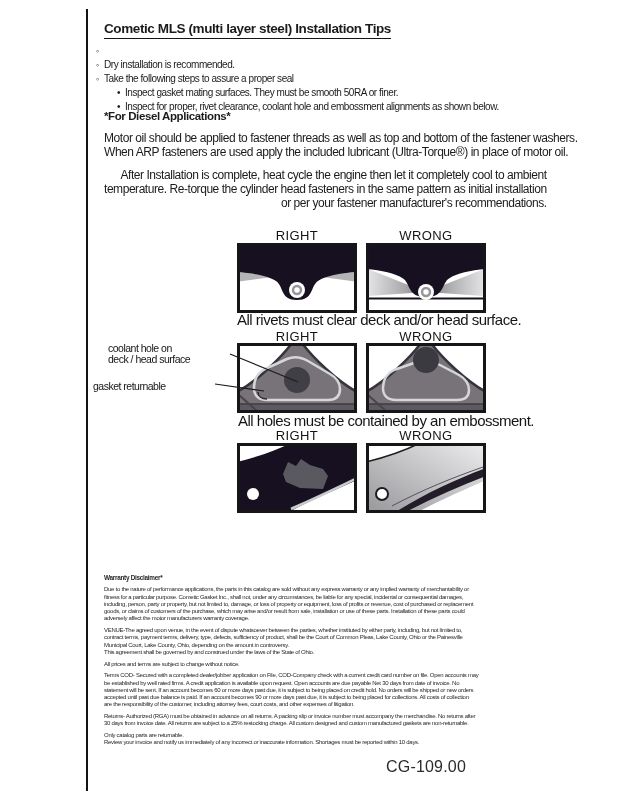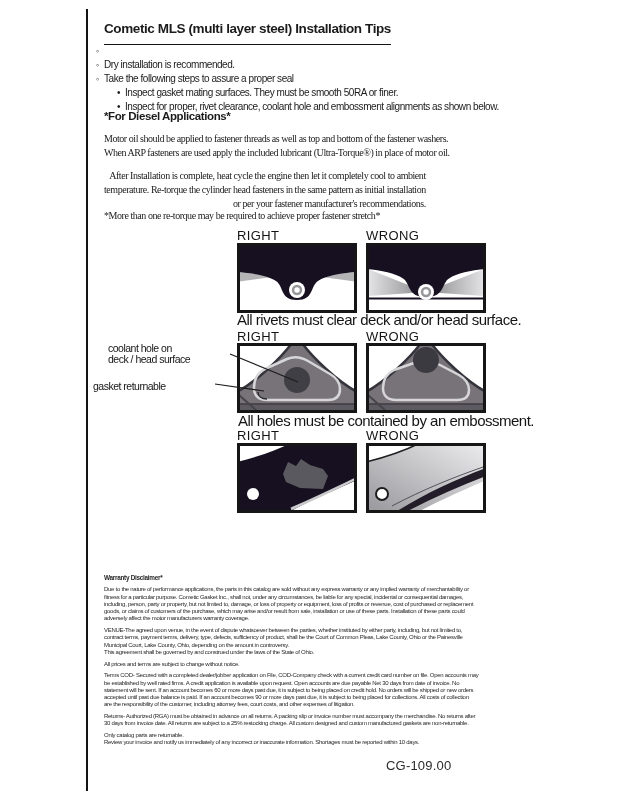--- a/index.html
+++ b/index.html
@@ -6,44 +6,44 @@
   .page{
     position:relative;width:618px;height:800px;background:#ffffff;overflow:hidden;
     font-family:"Liberation Sans","DejaVu Sans",sans-serif;color:#1b1b1b;
   }
   .abs{position:absolute;}
   .pre{white-space:pre-line;}
   .vrule{position:absolute;left:86px;top:9px;width:2px;height:782px;background:#141414;}
 
   .title{
     left:104px;top:21px;font-size:13.5px;font-weight:bold;letter-spacing:-0.4px;
-    border-bottom:1.6px solid #141414;padding-bottom:8px;margin:0;display:inline-block;
+    border-bottom:1.6px solid #141414;padding-bottom:2px;margin:0;display:inline-block;
   }
   .bullets{left:96px;top:44px;font-size:10px;letter-spacing:-0.45px;line-height:14px;}
   .brow{display:flex;}
   .brow.sub{padding-left:21px;}
   .marker{width:8px;flex:0 0 8px;font-size:9px;}
   .brow.sub .marker{font-size:10px;}
 
   .dheading{left:104px;top:110px;font-size:11.5px;font-weight:bold;letter-spacing:-0.4px;}
-  .bodytext{font-size:10px;letter-spacing:-0.45px;line-height:13.8px;font-family:Liberation Serif, serif;}
+  .bodytext{font-size:12px;letter-spacing:-0.45px;line-height:13.8px;}
   .p1{left:104px;top:132px;}
   .p2{left:104px;top:169px;text-align:right;}
   .note{left:104px;top:209px;}
 
-  .rw{width:120px;text-align:left;font-size:13px;letter-spacing:0.4px;color:#141414;}
+  .rw{width:120px;text-align:center;font-size:13px;letter-spacing:0.4px;color:#141414;}
   .panel{width:120px;height:70px;display:block;}
   .caption{font-size:15px;letter-spacing:-0.5px;line-height:11.5px;color:#151515;}
   .ptrlabel{width:120px;text-align:left;font-size:10.5px;letter-spacing:-0.5px;line-height:10.5px;color:#151515;}
   .leader{pointer-events:none;z-index:5;}
 
   .legal{left:104px;top:574px;width:424px;font-size:6px;letter-spacing:-0.28px;line-height:7.25px;color:#272727;}
   .legal .lh{font-weight:bold;font-size:6.4px;margin-bottom:5px;}
   .legal .lp{margin-bottom:4.5px;}
-  .footer{left:386px;top:758px;font-size:13px;letter-spacing:0.2px;color:#2b2b2b;}
+  .footer{left:386px;top:758px;font-size:16px;letter-spacing:0.2px;color:#2b2b2b;}
 </style>
 </head>
 <body>
 
 <div class="page">
 
   <div class="vrule"></div>
 
   <h1 class="abs title">Cometic MLS (multi layer steel) Installation Tips</h1>
 
@@ -68,21 +68,20 @@
       <span>Inspect for proper, rivet clearance, coolant hole and embossment alignments as shown below.</span>
     </div>
   </div>
 
   <div class="abs dheading">*For Diesel Applications*</div>
   <div class="abs bodytext pre p1">Motor oil should be applied to fastener threads as well as top and bottom of the fastener washers.
 When ARP fasteners are used apply the included lubricant (Ultra-Torque®) in place of motor oil.</div>
   <div class="abs bodytext pre p2">After Installation is complete, heat cycle the engine then let it completely cool to ambient
 temperature. Re-torque the cylinder head fasteners in the same pattern as initial installation
 or per your fastener manufacturer's recommendations.</div>
-  <div class="abs bodytext note">*More than one re-torque may be required to achieve proper fastener stretch*</div>
 
   <div class="abs rw" style="left:237px;top:228px;">RIGHT</div>
   <div class="abs rw" style="left:366px;top:228px;">WRONG</div>
 
   <svg class="abs panel" style="left:237px;top:243px;" viewBox="0 0 120 70">
     <rect x="0" y="0" width="120" height="70" fill="#ffffff"></rect>
     <path d="M2,29.5 L46,32.5 L2,38.5 Z" fill="#b4b4b6"></path>
     <path d="M118,29.5 L74,32.5 L118,38.5 Z" fill="#b4b4b6"></path>
     <path d="M0,0 H120 V29 C102,30.5 89,32.5 81,38 C73,43.5 77,57 60,57 C43,57 47,43.5 39,38 C31,32.5 18,30.5 0,29 Z" fill="#171020"></path>
     <circle cx="60" cy="47" r="8" fill="#ffffff"></circle>

